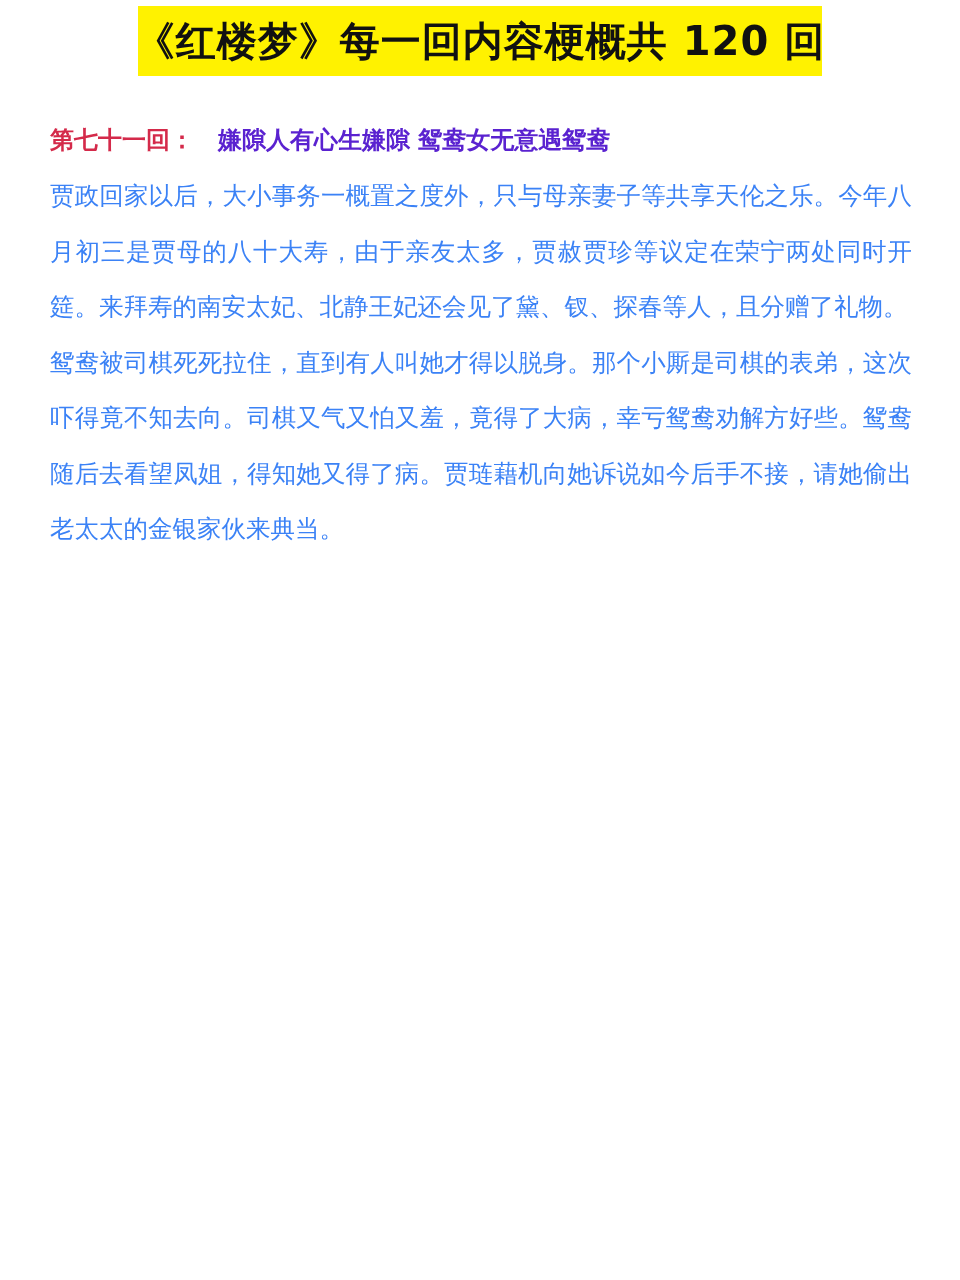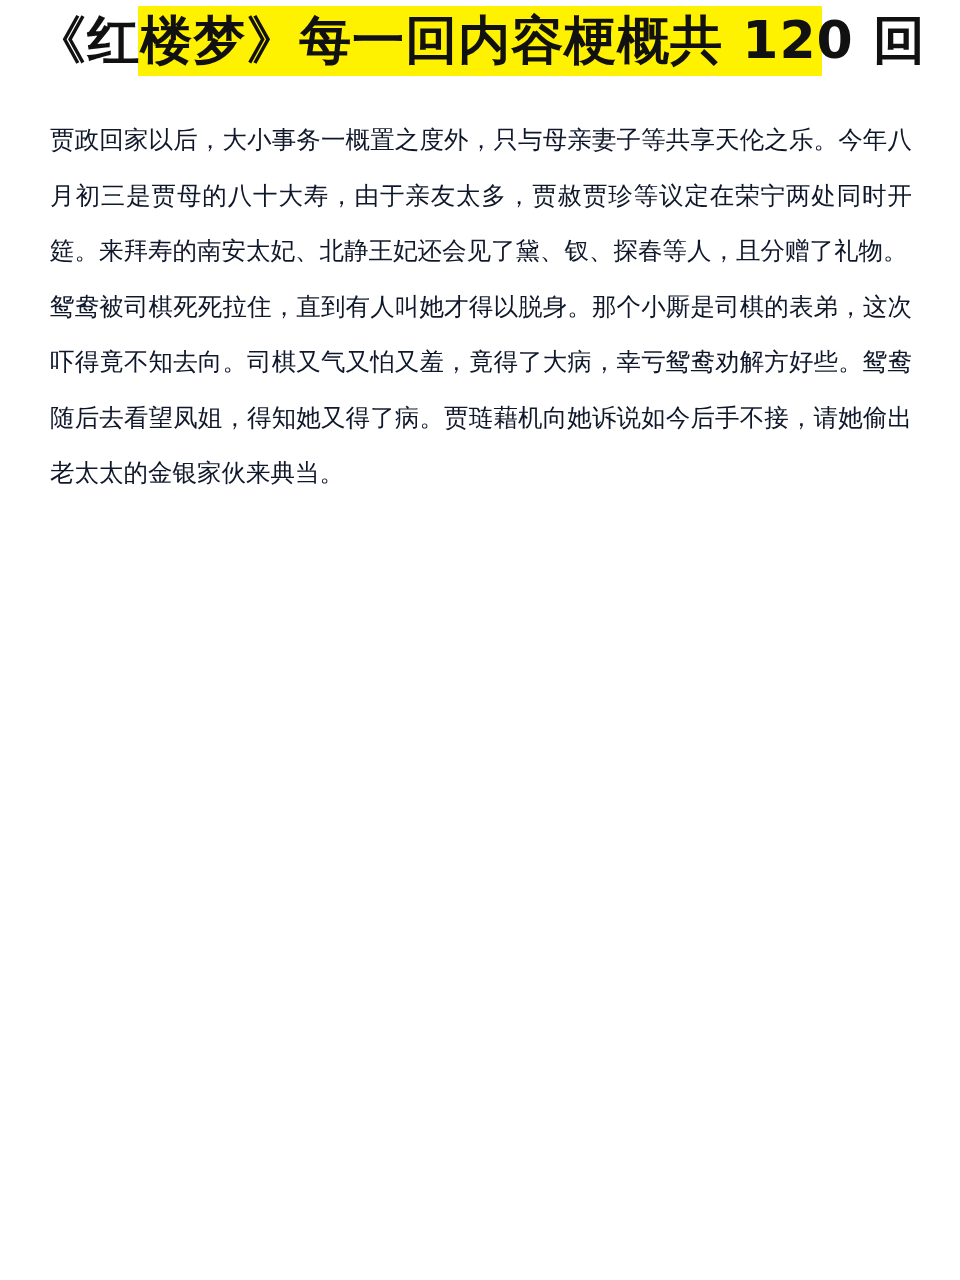--- a/index.html
+++ b/index.html
@@ -19,21 +19,21 @@
       left: 138px;
       top: 6px;
       width: 684px;
       height: 70px;
       background: #fff200;
       display: flex;
       align-items: center;
       justify-content: center;
     }
     .banner-title {
-      font-size: 52px;
+      font-size: 40px;
       font-weight: bold;
       color: #111111;
       letter-spacing: 1px;
       white-space: nowrap;
     }
     .content {
       position: absolute;
       left: 50px;
       top: 112px;
       width: 862px;
@@ -48,40 +48,43 @@
     .chapter-label {
       color: #d42a4a;
     }
     .chapter-title {
       color: #5a22d0;
       margin-left: 24px;
     }
     .paragraph {
       font-size: 24.5px;
       line-height: 55.5px;
-      color: #0f172a;
+      color: #3b82f6;
       text-align: justify;
       text-align-last: left;
       margin: 0;
       word-break: break-all;
     }
     .chapter-block + .chapter-block .chapter-heading {
       margin-top: 4px;
     }
   </style>
 </head>
 <body>
 
 <div class="banner">
   <div class="banner-title">《红楼梦》每一回内容梗概共 120 回</div>
 </div>
 
 <div class="content">
 
   <div class="chapter-block">
+    <div class="chapter-heading">
+      <span class="chapter-label">第七十一回：</span><span class="chapter-title">嫌隙人有心生嫌隙  鸳鸯女无意遇鸳鸯</span>
+    </div>
     <p class="paragraph">贾政回家以后，大小事务一概置之度外，只与母亲妻子等共享天伦之乐。今年八月初三是贾母的八十大寿，由于亲友太多，贾赦贾珍等议定在荣宁两处同时开筵。来拜寿的南安太妃、北静王妃还会见了黛、钗、探春等人，且分赠了礼物。</p>
   </div>
 
   <div class="chapter-block">
     <p class="paragraph">鸳鸯被司棋死死拉住，直到有人叫她才得以脱身。那个小厮是司棋的表弟，这次吓得竟不知去向。司棋又气又怕又羞，竟得了大病，幸亏鸳鸯劝解方好些。鸳鸯随后去看望凤姐，得知她又得了病。贾琏藉机向她诉说如今后手不接，请她偷出老太太的金银家伙来典当。</p>
   </div>
 
 </div>
 
 </body></html>

